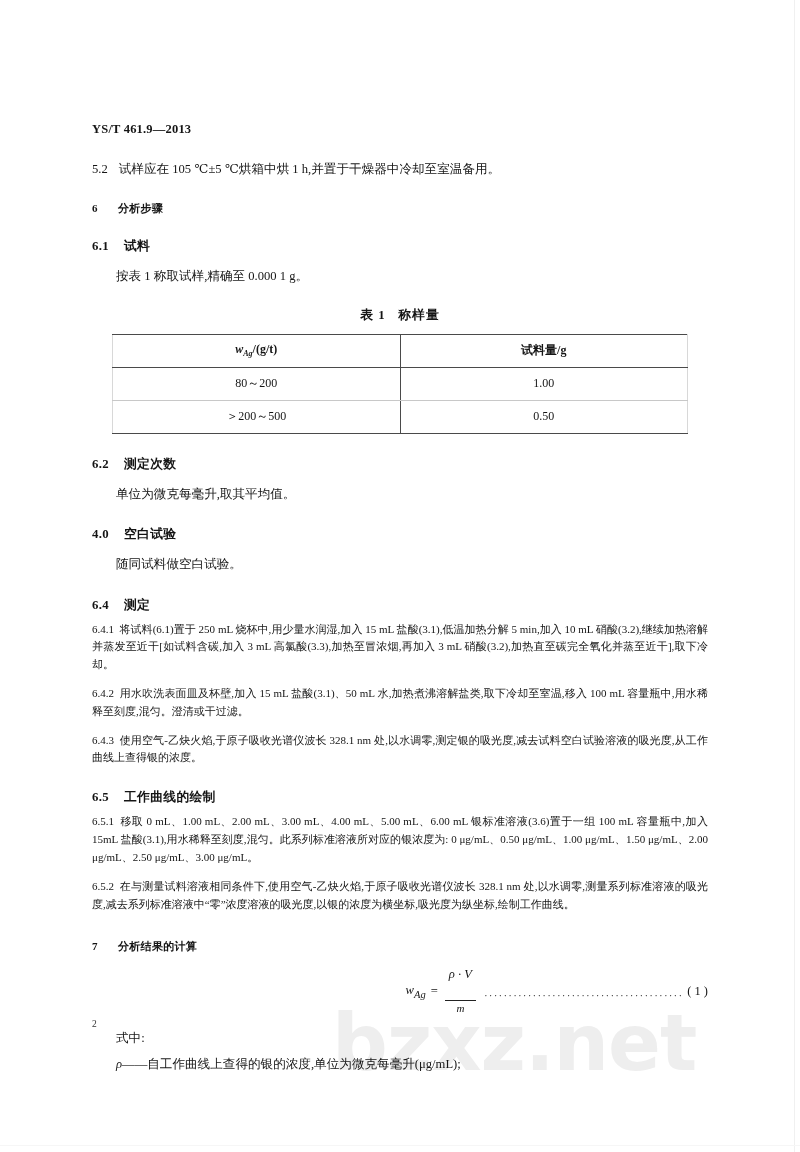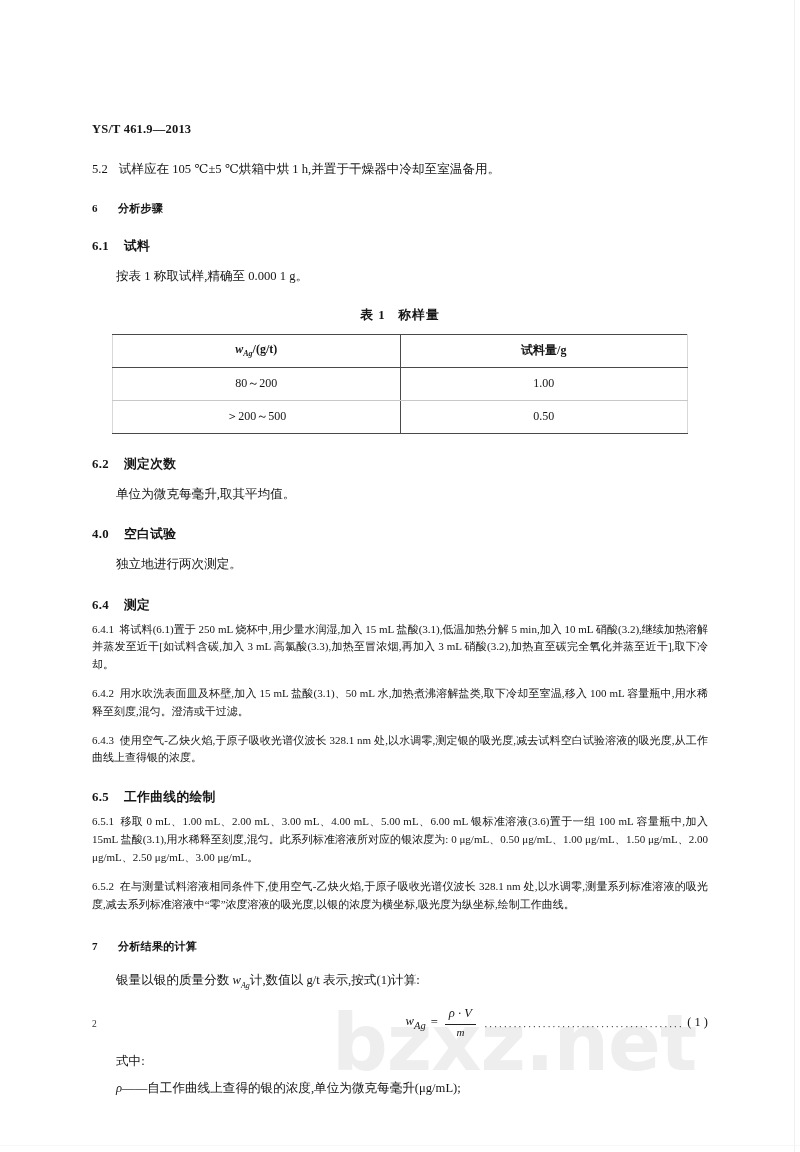--- a/index.html
+++ b/index.html
@@ -164,21 +164,21 @@
   .eq { margin: 0 5px; }
   .frac {
     display: inline-flex;
     flex-direction: column;
     align-items: center;
     vertical-align: middle;
     margin: 0 2px;
   }
   .frac .numer {
     font-style: italic;
-    padding: 0 4px 2px 4px;
+    padding: 0 4px 17px 4px;
     border-bottom: 1px solid #222;
     line-height: 1.25;
     white-space: nowrap;
   }
   .frac .denom {
     font-style: italic;
     padding-top: 1px;
     line-height: 1.25;
     font-size: 11px;
   }
@@ -258,21 +258,21 @@
     </table>
 
     <div class="clause-head sub">
       <span class="num">6.2</span><span>测定次数</span>
     </div>
     <p class="body-text indent">单位为微克每毫升,取其平均值。</p>
 
     <div class="clause-head sub">
       <span class="num">4.0</span><span>空白试验</span>
     </div>
-    <p class="body-text indent">独立地进行两次测定。</p>
+    <p class="body-text indent">随同试料做空白试验。</p>
 
     <div class="clause-head sub">
       <span class="num">6.4</span><span>测定</span>
     </div>
 
     <p class="sub-para">
       <span class="lead">6.4.1</span>&nbsp;&nbsp;<span>将试料(6.1)置于 250 mL 烧杯中,用少量水润湿,加入 15 mL 盐酸(3.1),低温加热分解 5 min,加入 10 mL 硝酸(3.2),继续加热溶解并蒸发至近干[如试料含碳,加入 3 mL 高氯酸(3.3),加热至冒浓烟,再加入 3 mL 硝酸(3.2),加热直至碳完全氧化并蒸至近干],取下冷却。</span>
     </p>
     <p class="sub-para">
       <span class="lead">6.4.2</span>&nbsp;&nbsp;<span>用水吹洗表面皿及杯壁,加入 15 mL 盐酸(3.1)、50 mL 水,加热煮沸溶解盐类,取下冷却至室温,移入 100 mL 容量瓶中,用水稀释至刻度,混匀。澄清或干过滤。</span>
@@ -289,23 +289,20 @@
       <span class="lead">6.5.1</span>&nbsp;&nbsp;<span>移取 0 mL、1.00 mL、2.00 mL、3.00 mL、4.00 mL、5.00 mL、6.00 mL 银标准溶液(3.6)置于一组 100 mL 容量瓶中,加入 15mL 盐酸(3.1),用水稀释至刻度,混匀。此系列标准溶液所对应的银浓度为: 0 μg/mL、0.50 μg/mL、1.00 μg/mL、1.50 μg/mL、2.00 μg/mL、2.50 μg/mL、3.00 μg/mL。</span>
     </p>
     <p class="sub-para">
       <span class="lead">6.5.2</span>&nbsp;&nbsp;<span>在与测量试料溶液相同条件下,使用空气-乙炔火焰,于原子吸收光谱仪波长 328.1 nm 处,以水调零,测量系列标准溶液的吸光度,减去系列标准溶液中“零”浓度溶液的吸光度,以银的浓度为横坐标,吸光度为纵坐标,绘制工作曲线。</span>
     </p>
 
     <div class="clause-head" style="margin-top:26px;">
       <span class="num">7</span><span>分析结果的计算</span>
     </div>
 
-    <p class="body-text indent" style="margin-top:16px;">
-      <span>银量以银的质量分数 </span><span class="ital">w</span><sub class="ital">Ag</sub><span>计,数值以 g/t 表示,按式(1)计算:</span>
-    </p>
 
     <div class="formula-row">
       <span class="formula-lhs"><span>w</span><sub>Ag</sub></span>
       <span class="eq">=</span>
       <span class="frac">
         <span class="numer">ρ · V</span>
         <span class="denom">m</span>
       </span>
       <span class="leaders">·········································</span>
       <span class="eqnum">( 1 )</span>

